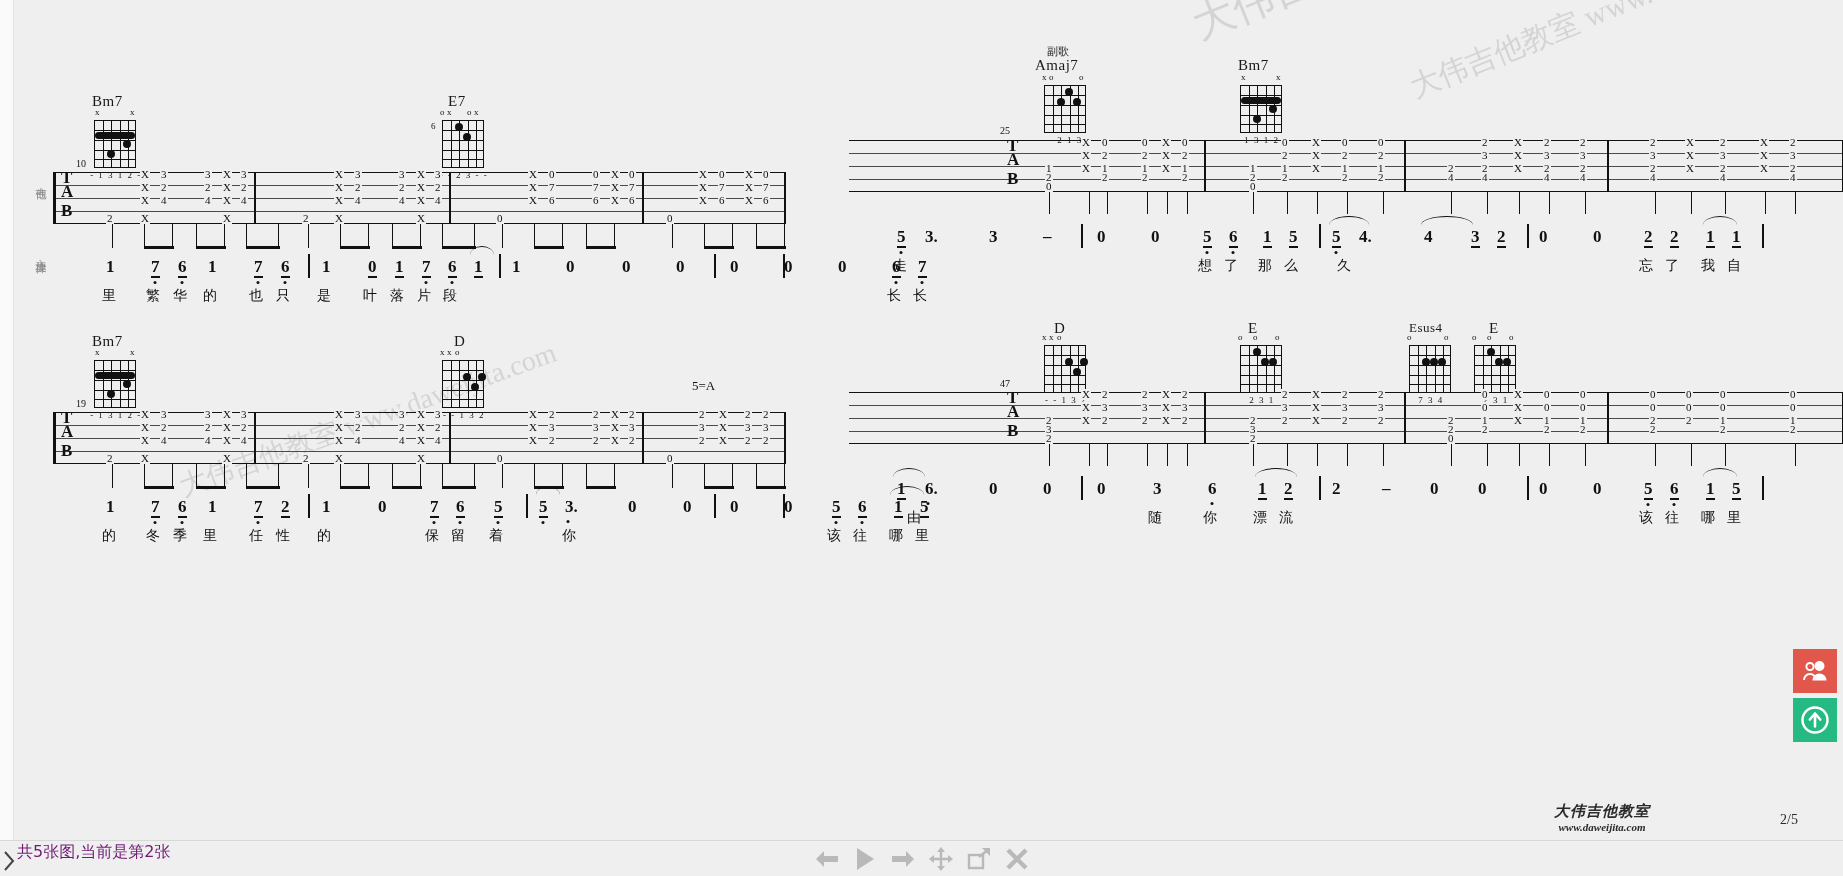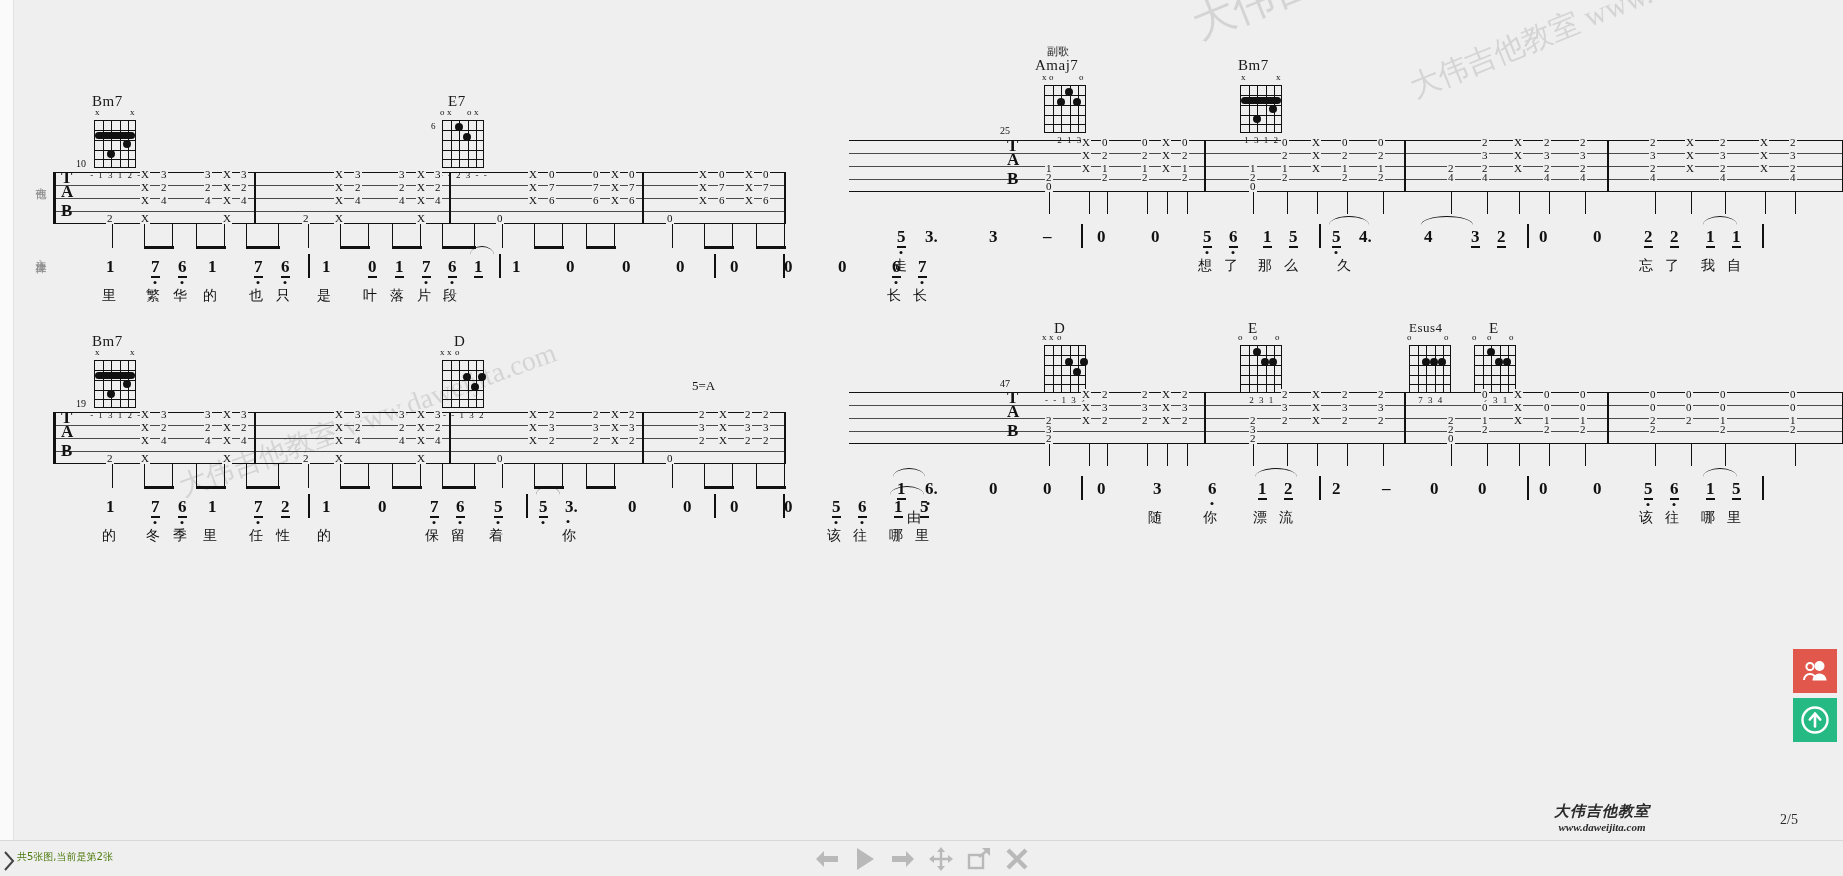--- a/index.html
+++ b/index.html
@@ -194,23 +194,23 @@
   .fab.green { background: #25ba83; }
 
   
   .bottombar {
     position: absolute; left: 0; bottom: 0;
     width: 1843px; height: 36px;
     background: #efefef;
     border-top: 1px solid #d8d8d8;
   }
   .statustext {
-    position: absolute; left: 17px; top: 9px;
+    position: absolute; left: 17px; top: 1px;
     font-family: "DejaVu Sans", sans-serif;
-    font-size: 10px; color: #4d7c0f;
+    font-size: 16px; color: #701a75;
     white-space: nowrap;
   }
   .toolbar {
     position: absolute; left: 50%; transform: translateX(-50%);
     top: 4px;
     display: flex; align-items: center; gap: 8px;
   }
   .tbtn {
     width: 30px; height: 28px;
     display: flex; align-items: center; justify-content: center;

